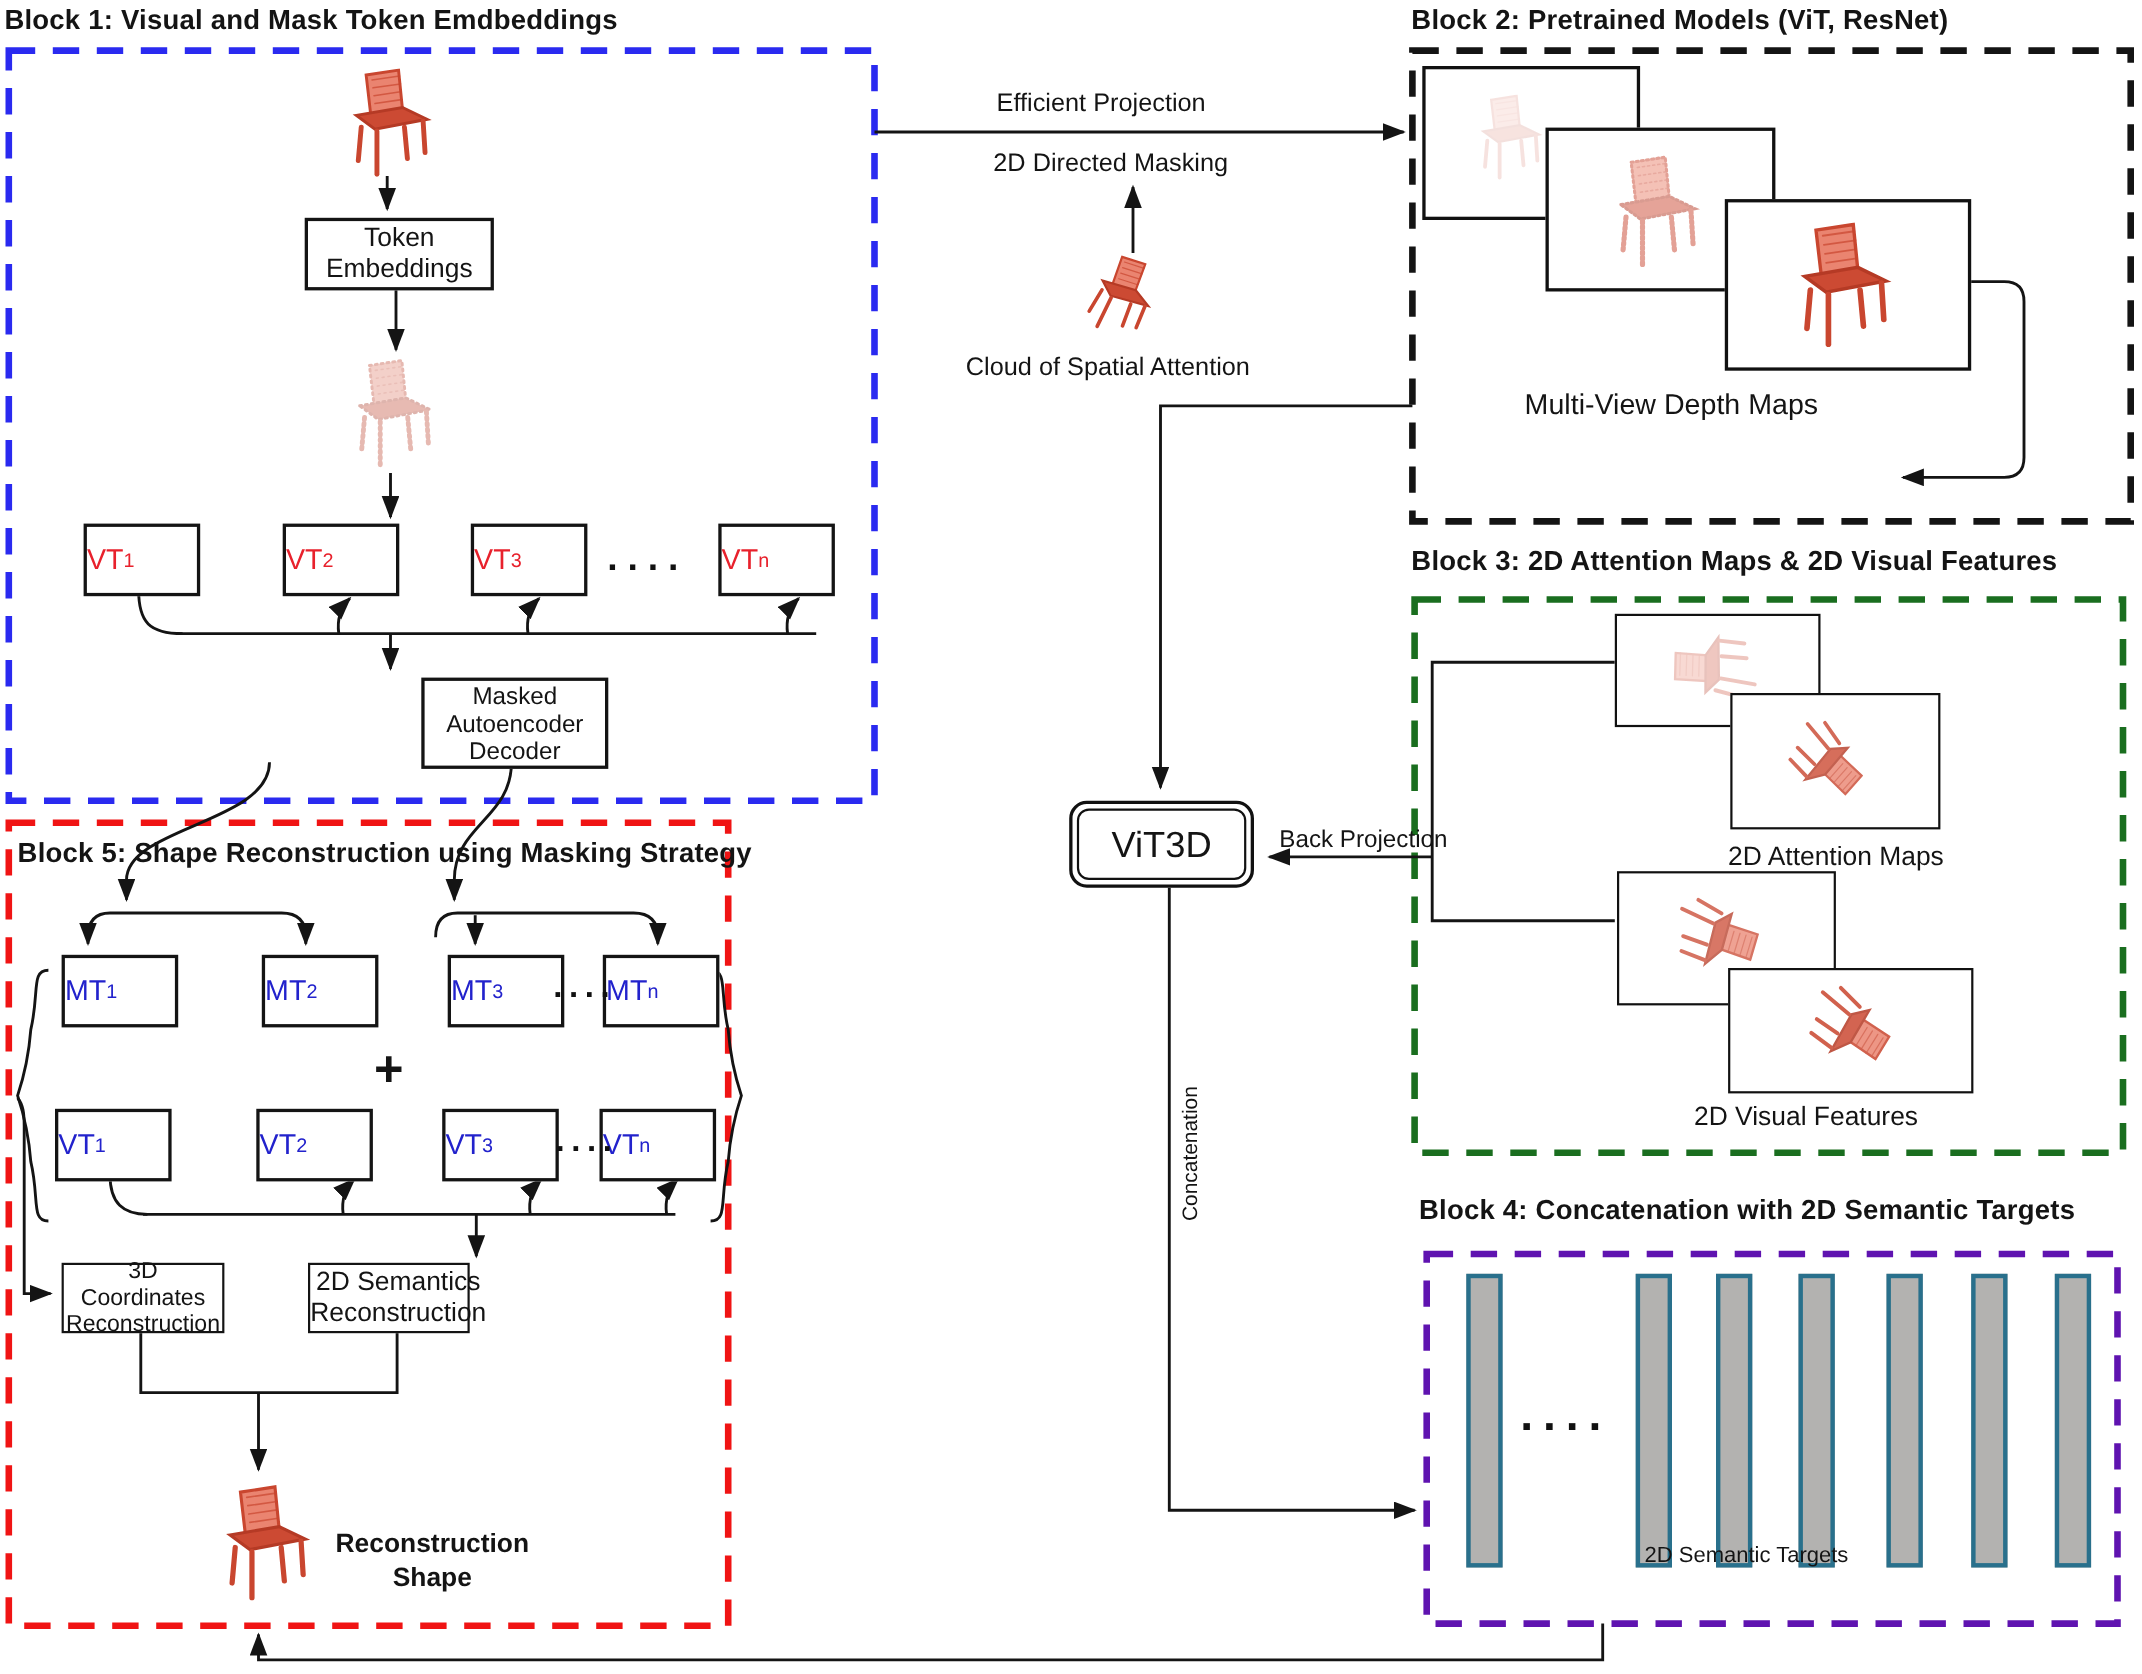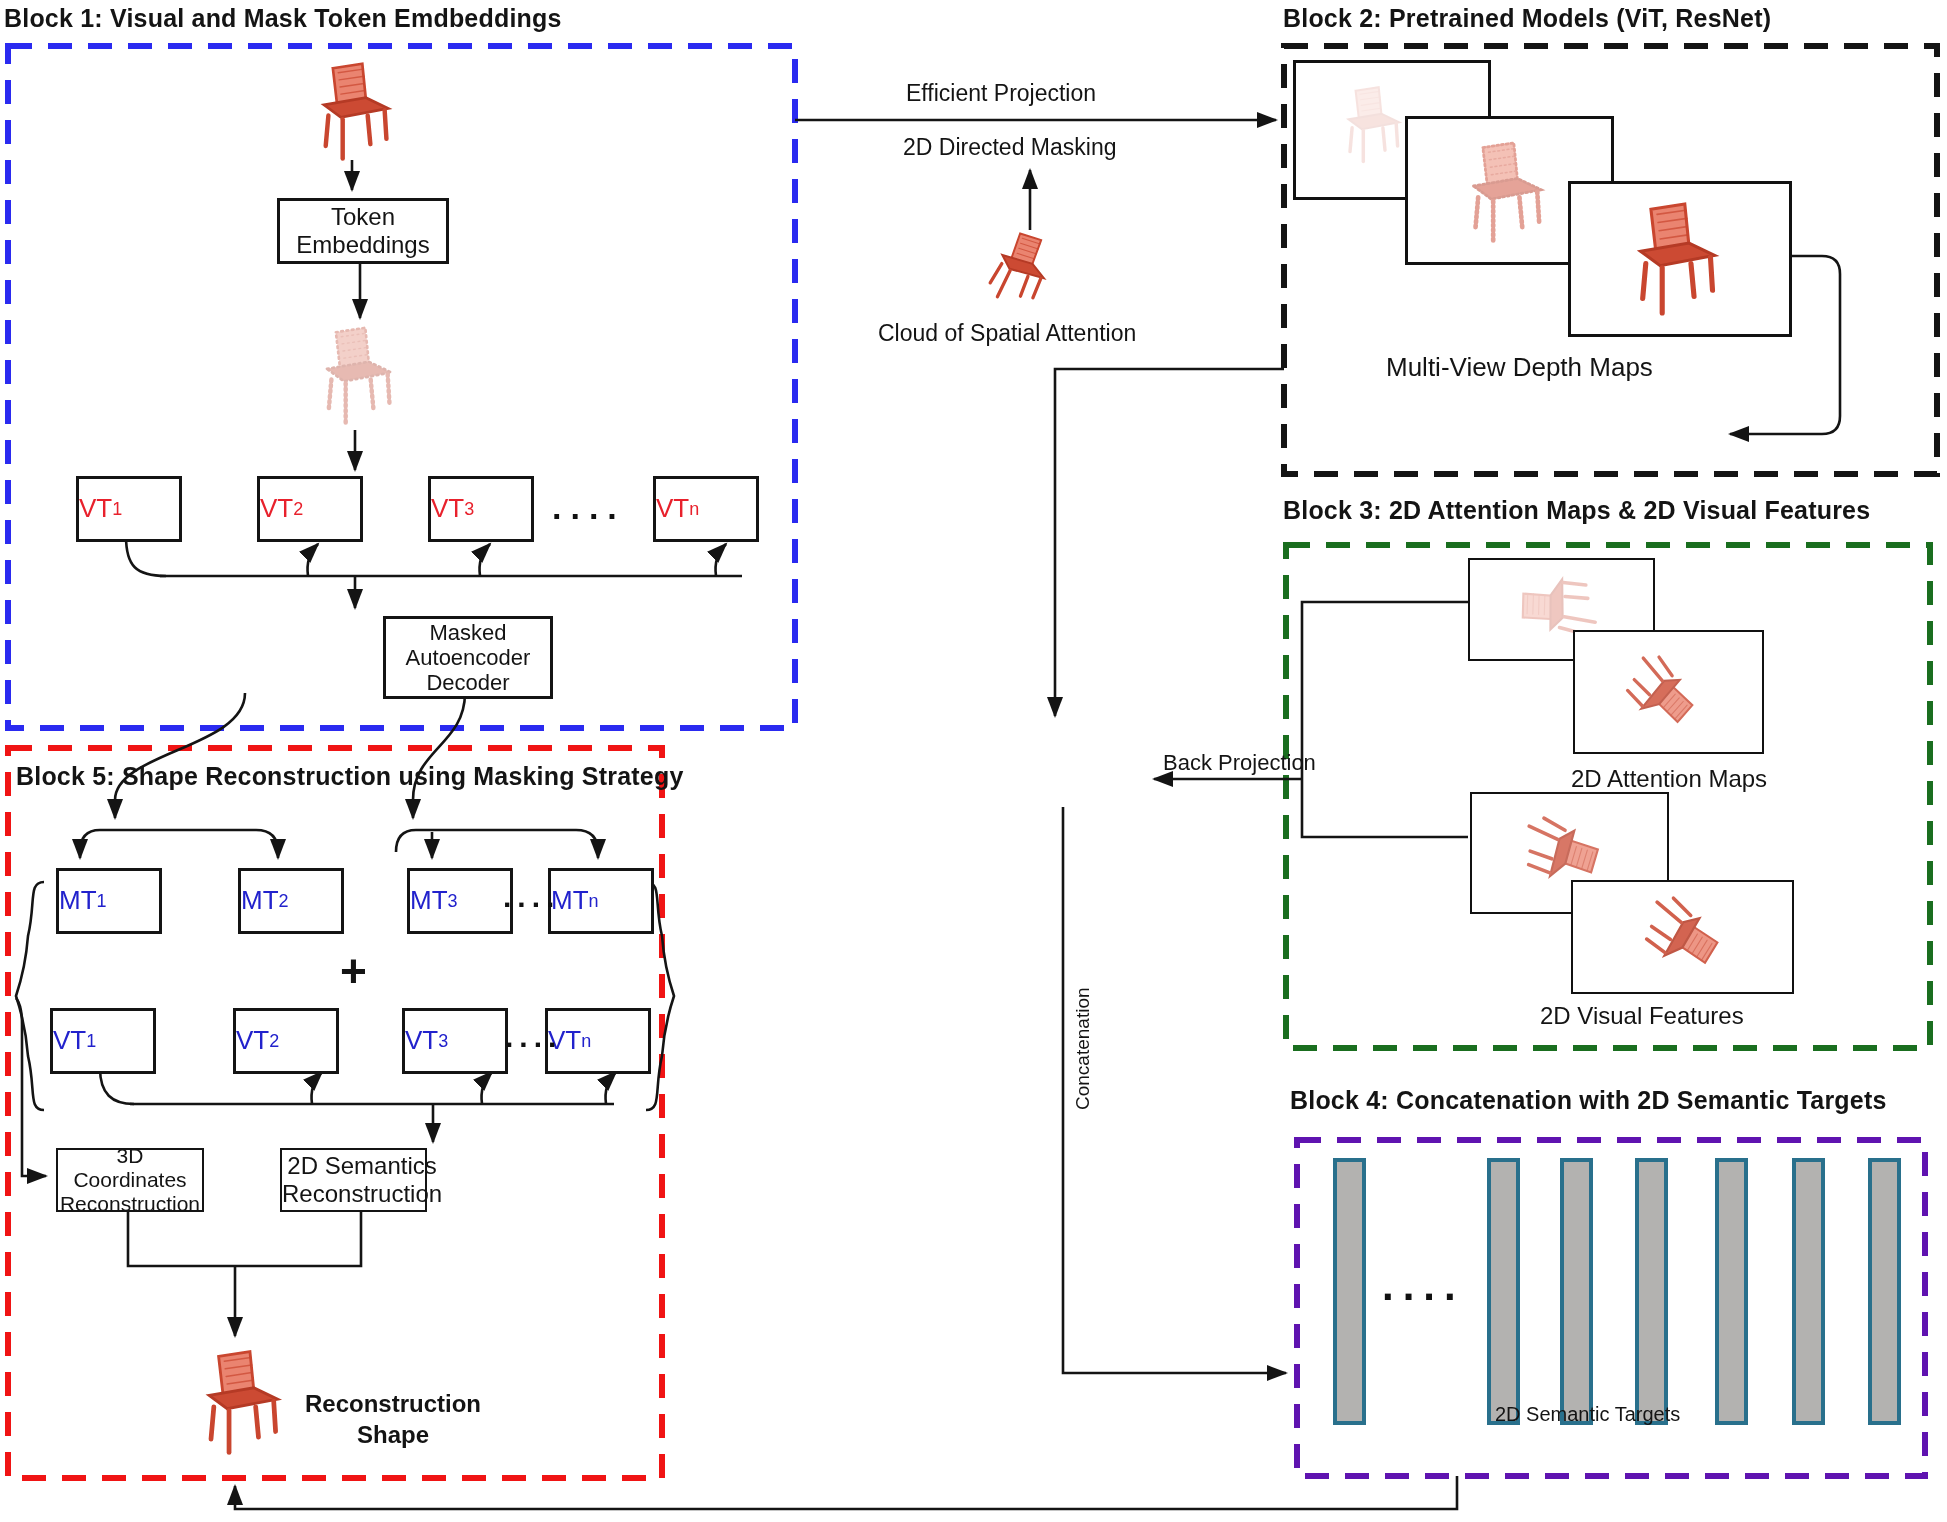--- a/index.html
+++ b/index.html
@@ -157,20 +157,25 @@
 
   <div class="lbl" style="left:906px;top:80px;">Efficient Projection</div>
   <div class="lbl" style="left:903px;top:134px;">2D Directed Masking</div>
   <div class="chair-wrap" style="left:975px;top:232px;width:88px;height:74px;transform:rotate(26deg);">
     <svg viewBox="0 0 100 112">
         <use href="#chair"></use>
       </svg>
   </div>
   <div class="lbl" style="left:878px;top:320px;">Cloud of Spatial Attention</div>
 
+  <div class="vit3d-outer" style="left:972px;top:728px;width:168px;height:79px;box-sizing:border-box;">
+    <div class="vit3d-inner">
+        <span>ViT3D</span>
+      </div>
+  </div>
   <div class="lbl" style="left:1163px;top:750px;font-size:22px;text-align:center;">Back Projection</div>
   <div class="vrot abs" style="left:1072px;top:935px;height:175px;">Concatenation</div>
 
   <div class="frame" style="left:1293px;top:60px;width:192px;height:134px;z-index:1;">
     <div class="chair-wrap" style="left:40px;top:12px;width:70px;height:100px;opacity:.15;"><svg viewBox="0 0 100 112">
           <use href="#chair"></use>
         </svg></div>
   </div>
   <div class="frame" style="left:1405px;top:116px;width:203px;height:143px;z-index:2;">
     <div class="chair-wrap" style="left:48px;top:22px;width:95px;height:105px;opacity:.5;"><svg viewBox="0 0 100 112">

